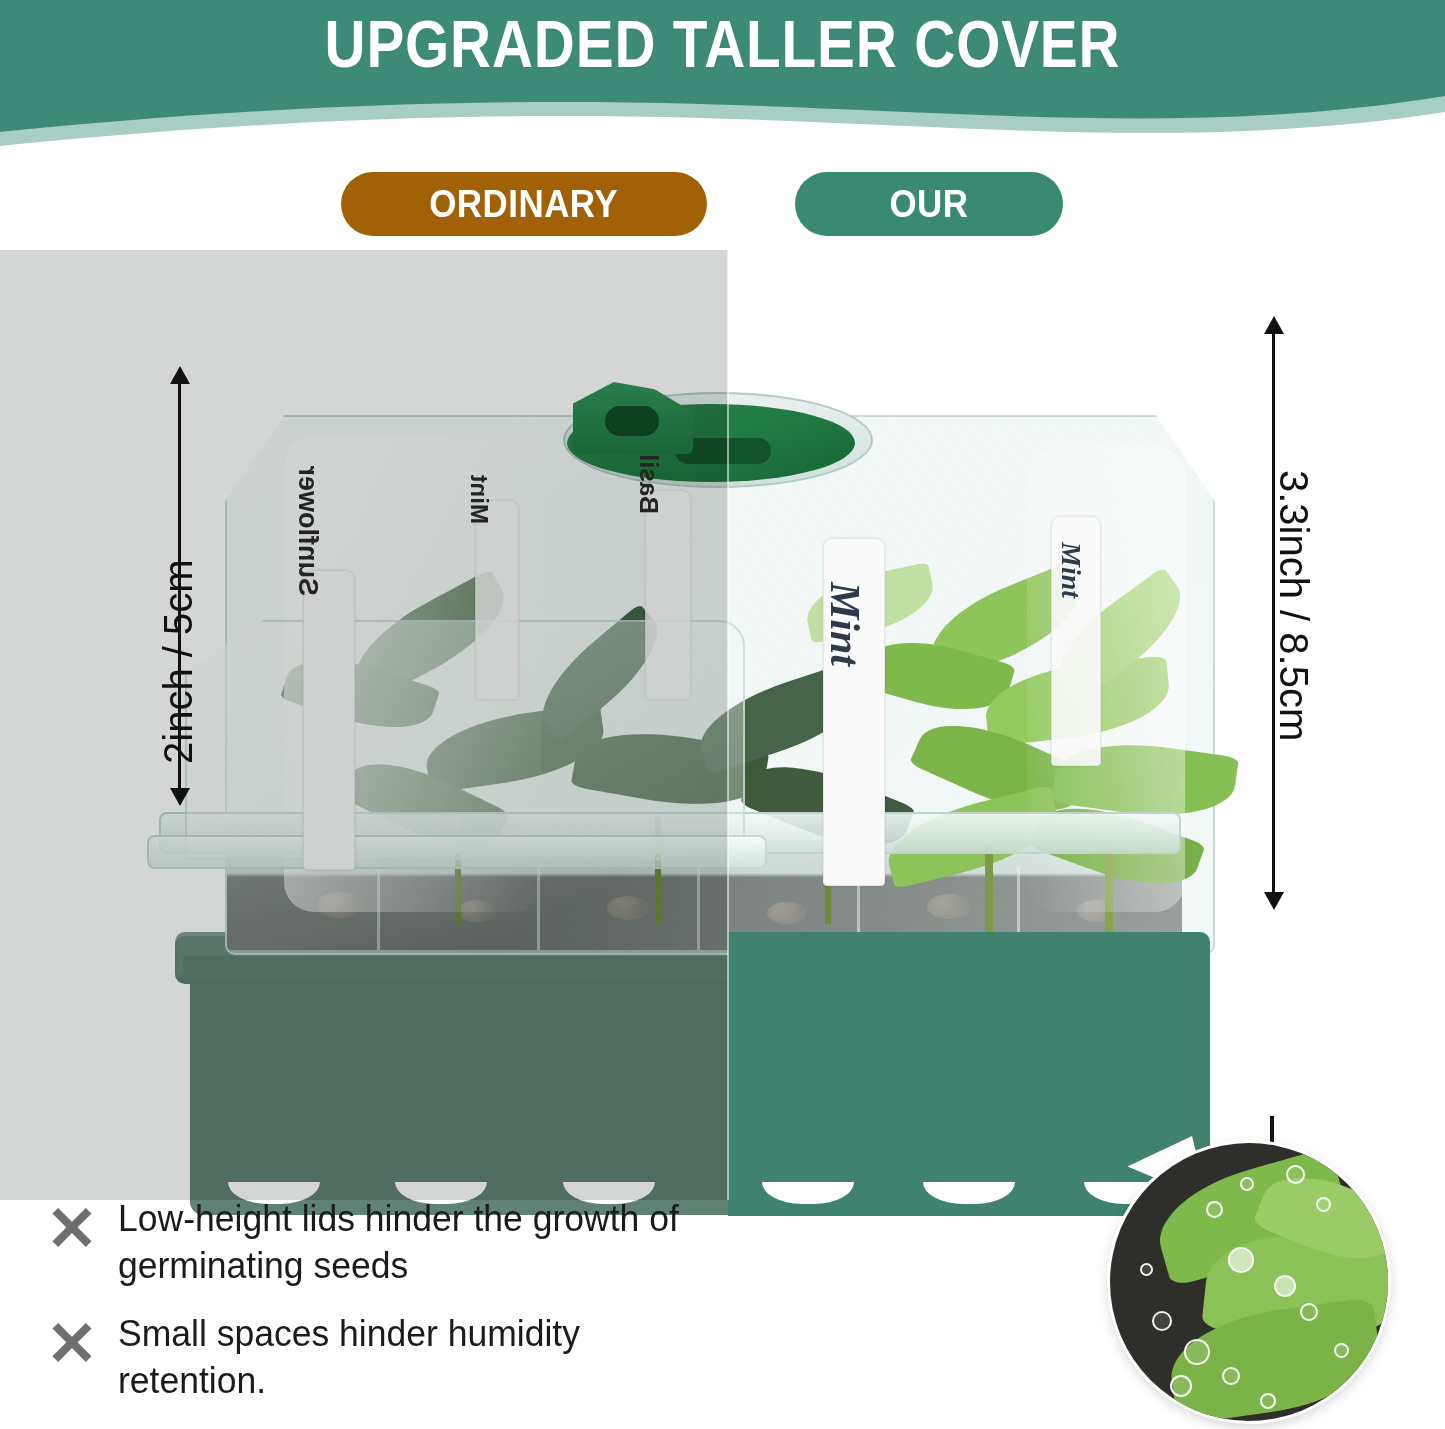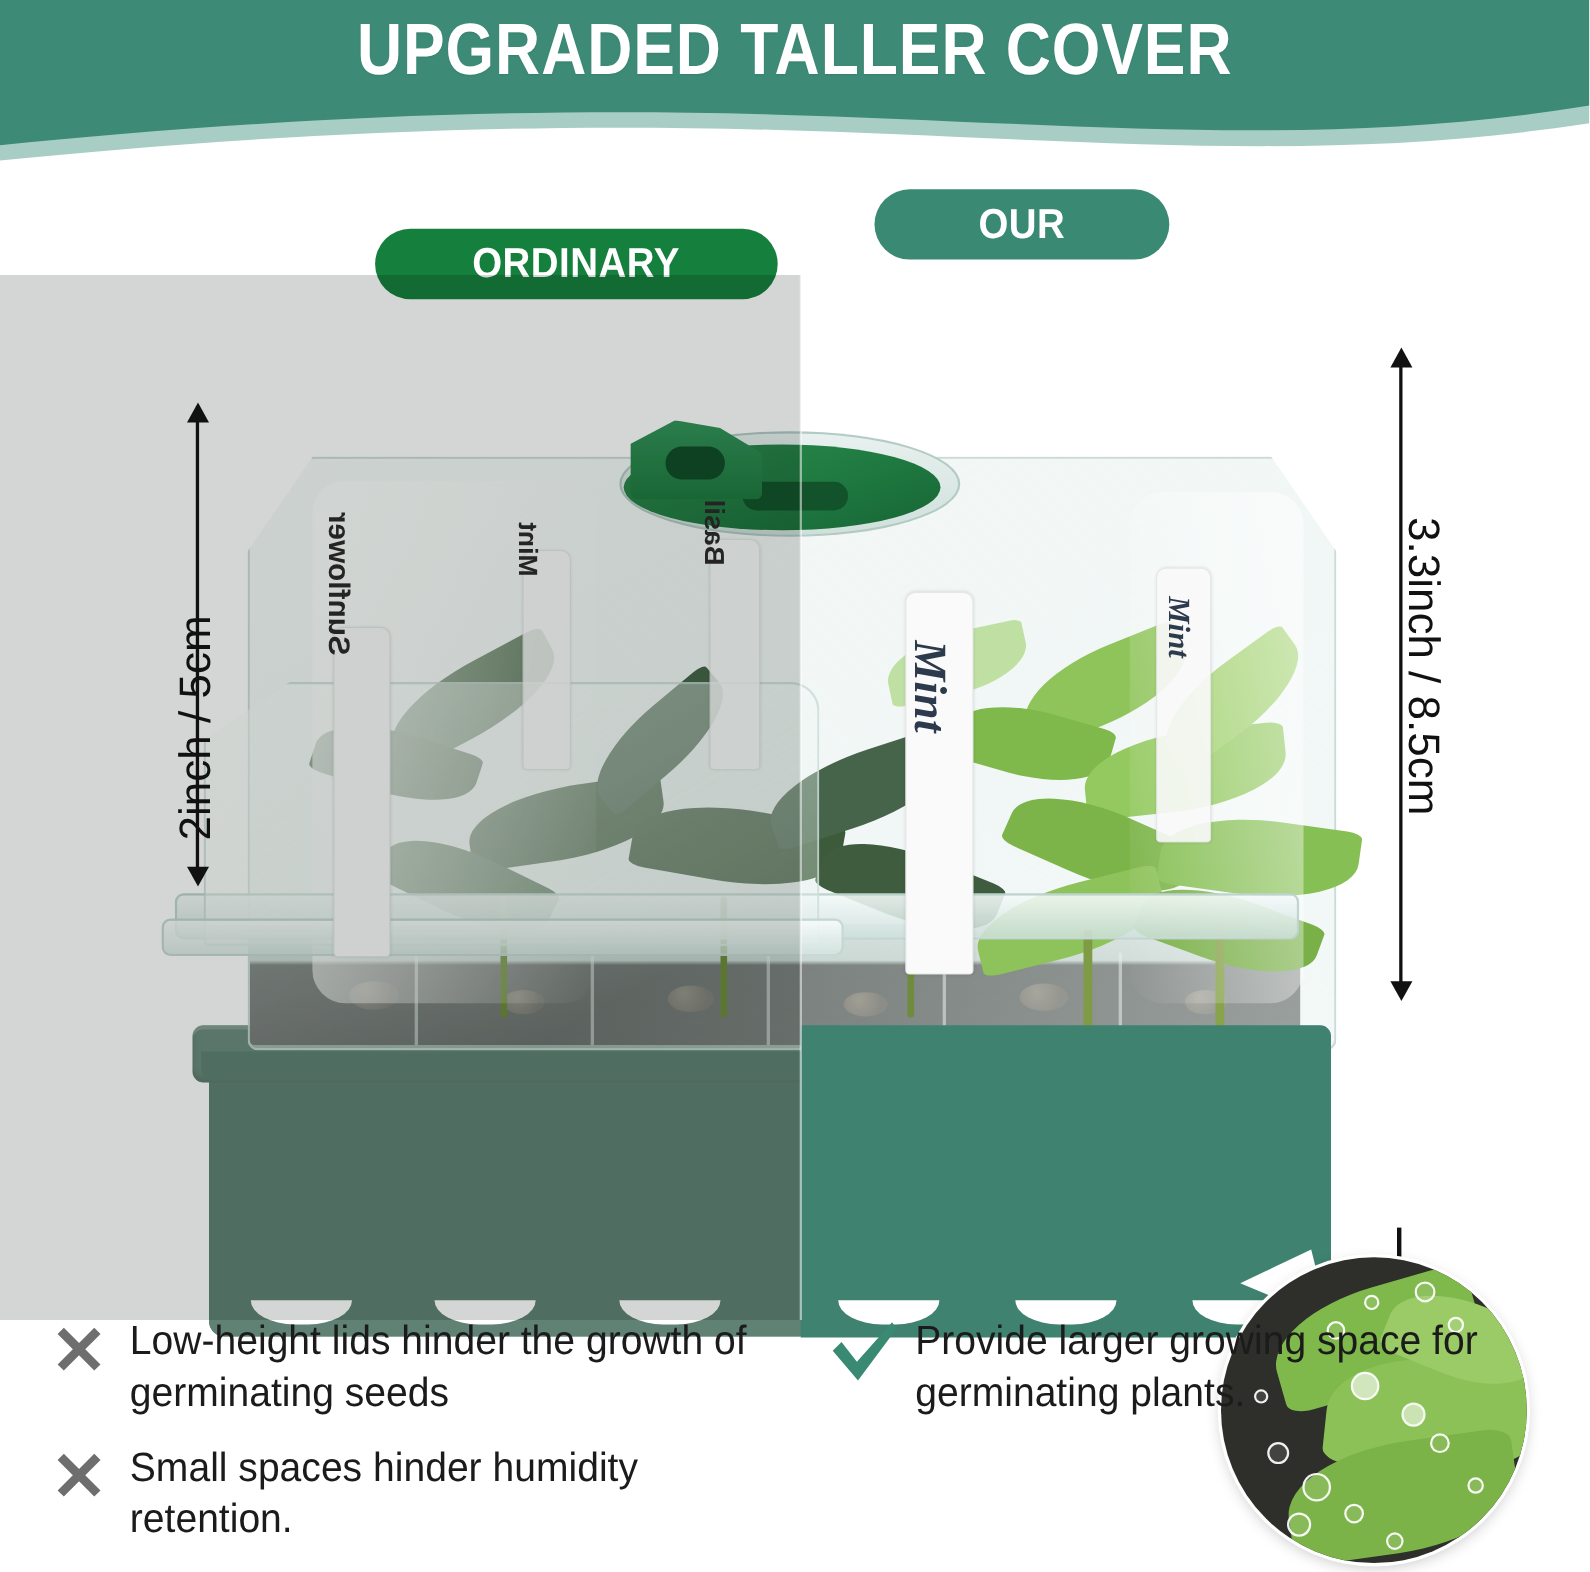--- a/index.html
+++ b/index.html
@@ -28,21 +28,21 @@
   
   .badges { position:absolute; left:0; top:172px; width:1445px; height:70px; }
   .badge {
     position:absolute; top:0; height:64px;
     border-radius:34px;
     display:flex; align-items:center; justify-content:center;
     color:#fff; font-weight:700; font-size:38px; letter-spacing:.5px;
     transform-origin:center;
   }
   .badge span { transform: scaleX(0.92); display:block; }
-  .badge-ordinary { left:341px; width:366px; background:#15803d;margin-top:36px; }
+  .badge-ordinary { left:341px; width:366px; background:#a16207; }
   .badge-our      { left:795px; width:268px; background:#3a8a73;text-align:right; }
 
   
   .stage { position:absolute; left:0; top:250px; width:1445px; height:950px; }
 
   
   .product { position:absolute; left:175px; top:70px; width:1065px; height:900px; }
 
   
   .tray-base {
@@ -416,24 +416,16 @@
       </div>
       <div class="bul-row">
         <div class="bul-icon">
             <span class="ico-x">✕</span>
           </div>
         <div class="bul-text">Small spaces hinder humidity retention.</div>
       </div>
     </div>
 
     <div class="bul-col right">
-      <div class="bul-row">
-        <div class="bul-icon">
-          <svg class="ico-check" viewBox="0 0 66 58">
-            <path d="M4,28 L12,20 L26,38 L58,2 L62,8 L27,55 Z" fill="#3a8a73"></path>
-          </svg>
-        </div>
-        <div class="bul-text">Provide larger growing space for germinating plants.</div>
-      </div>
     </div>
 
   </div>
 </div>
 
 </body></html>

